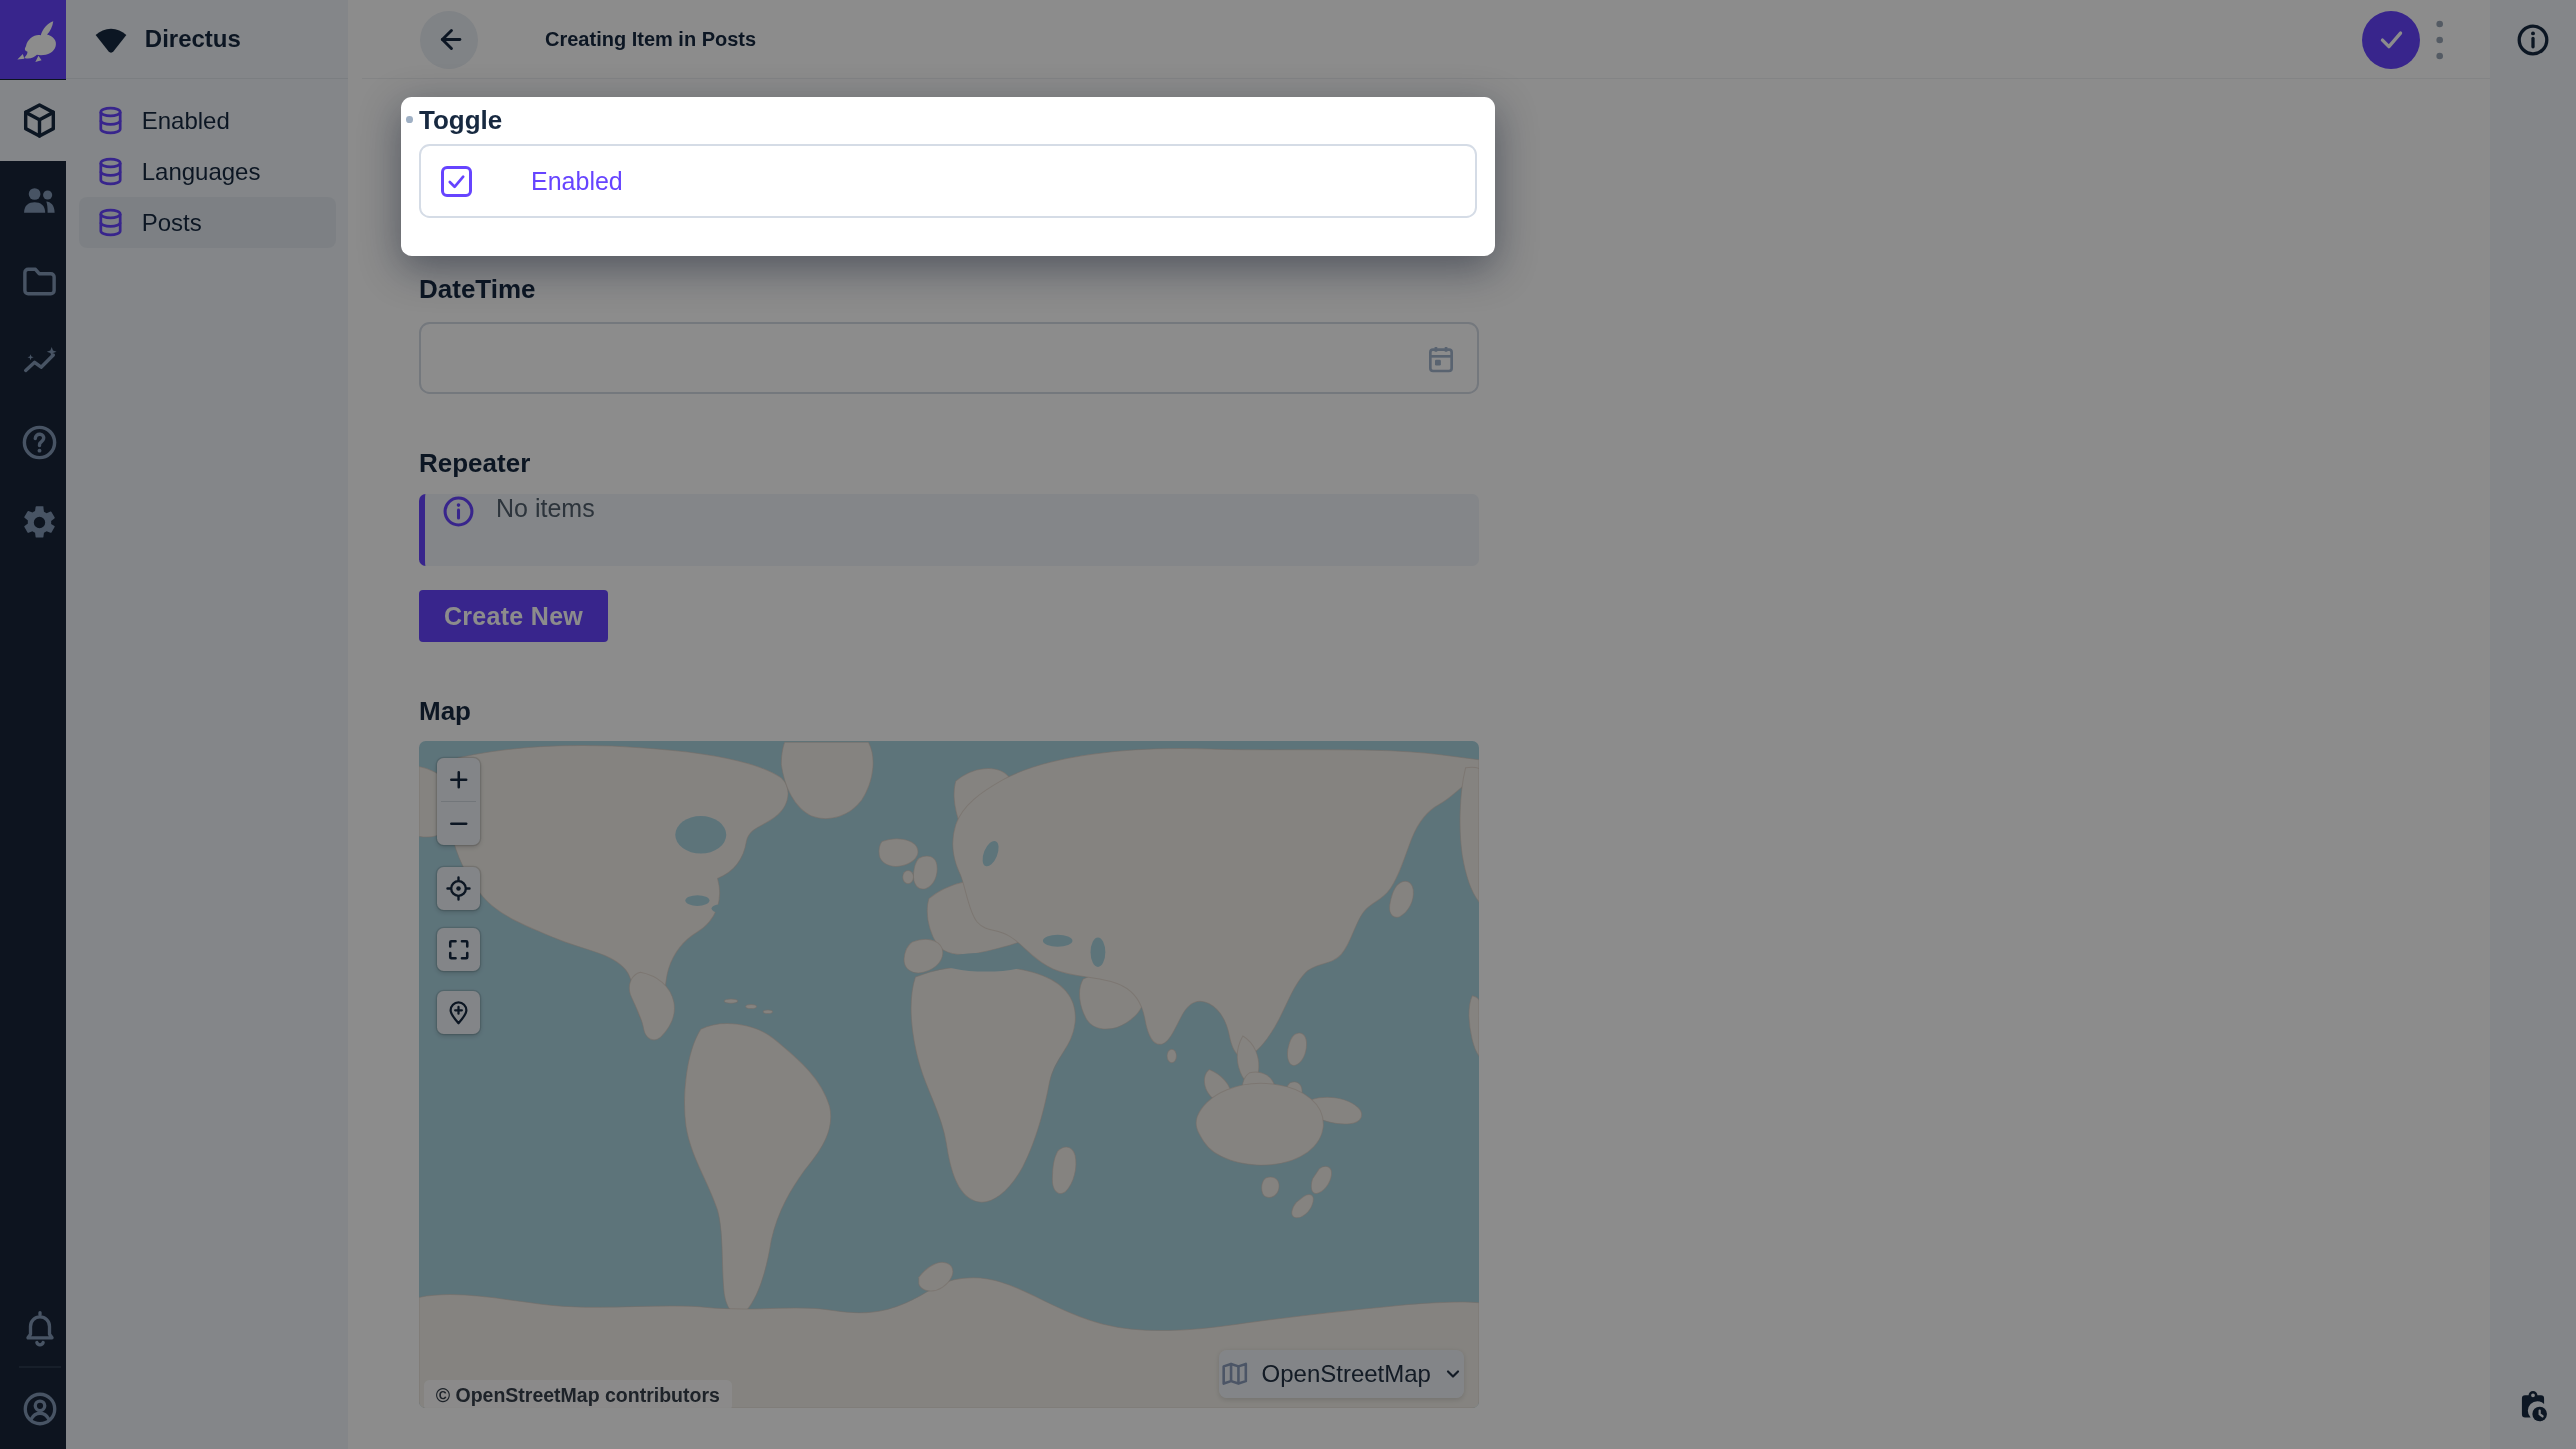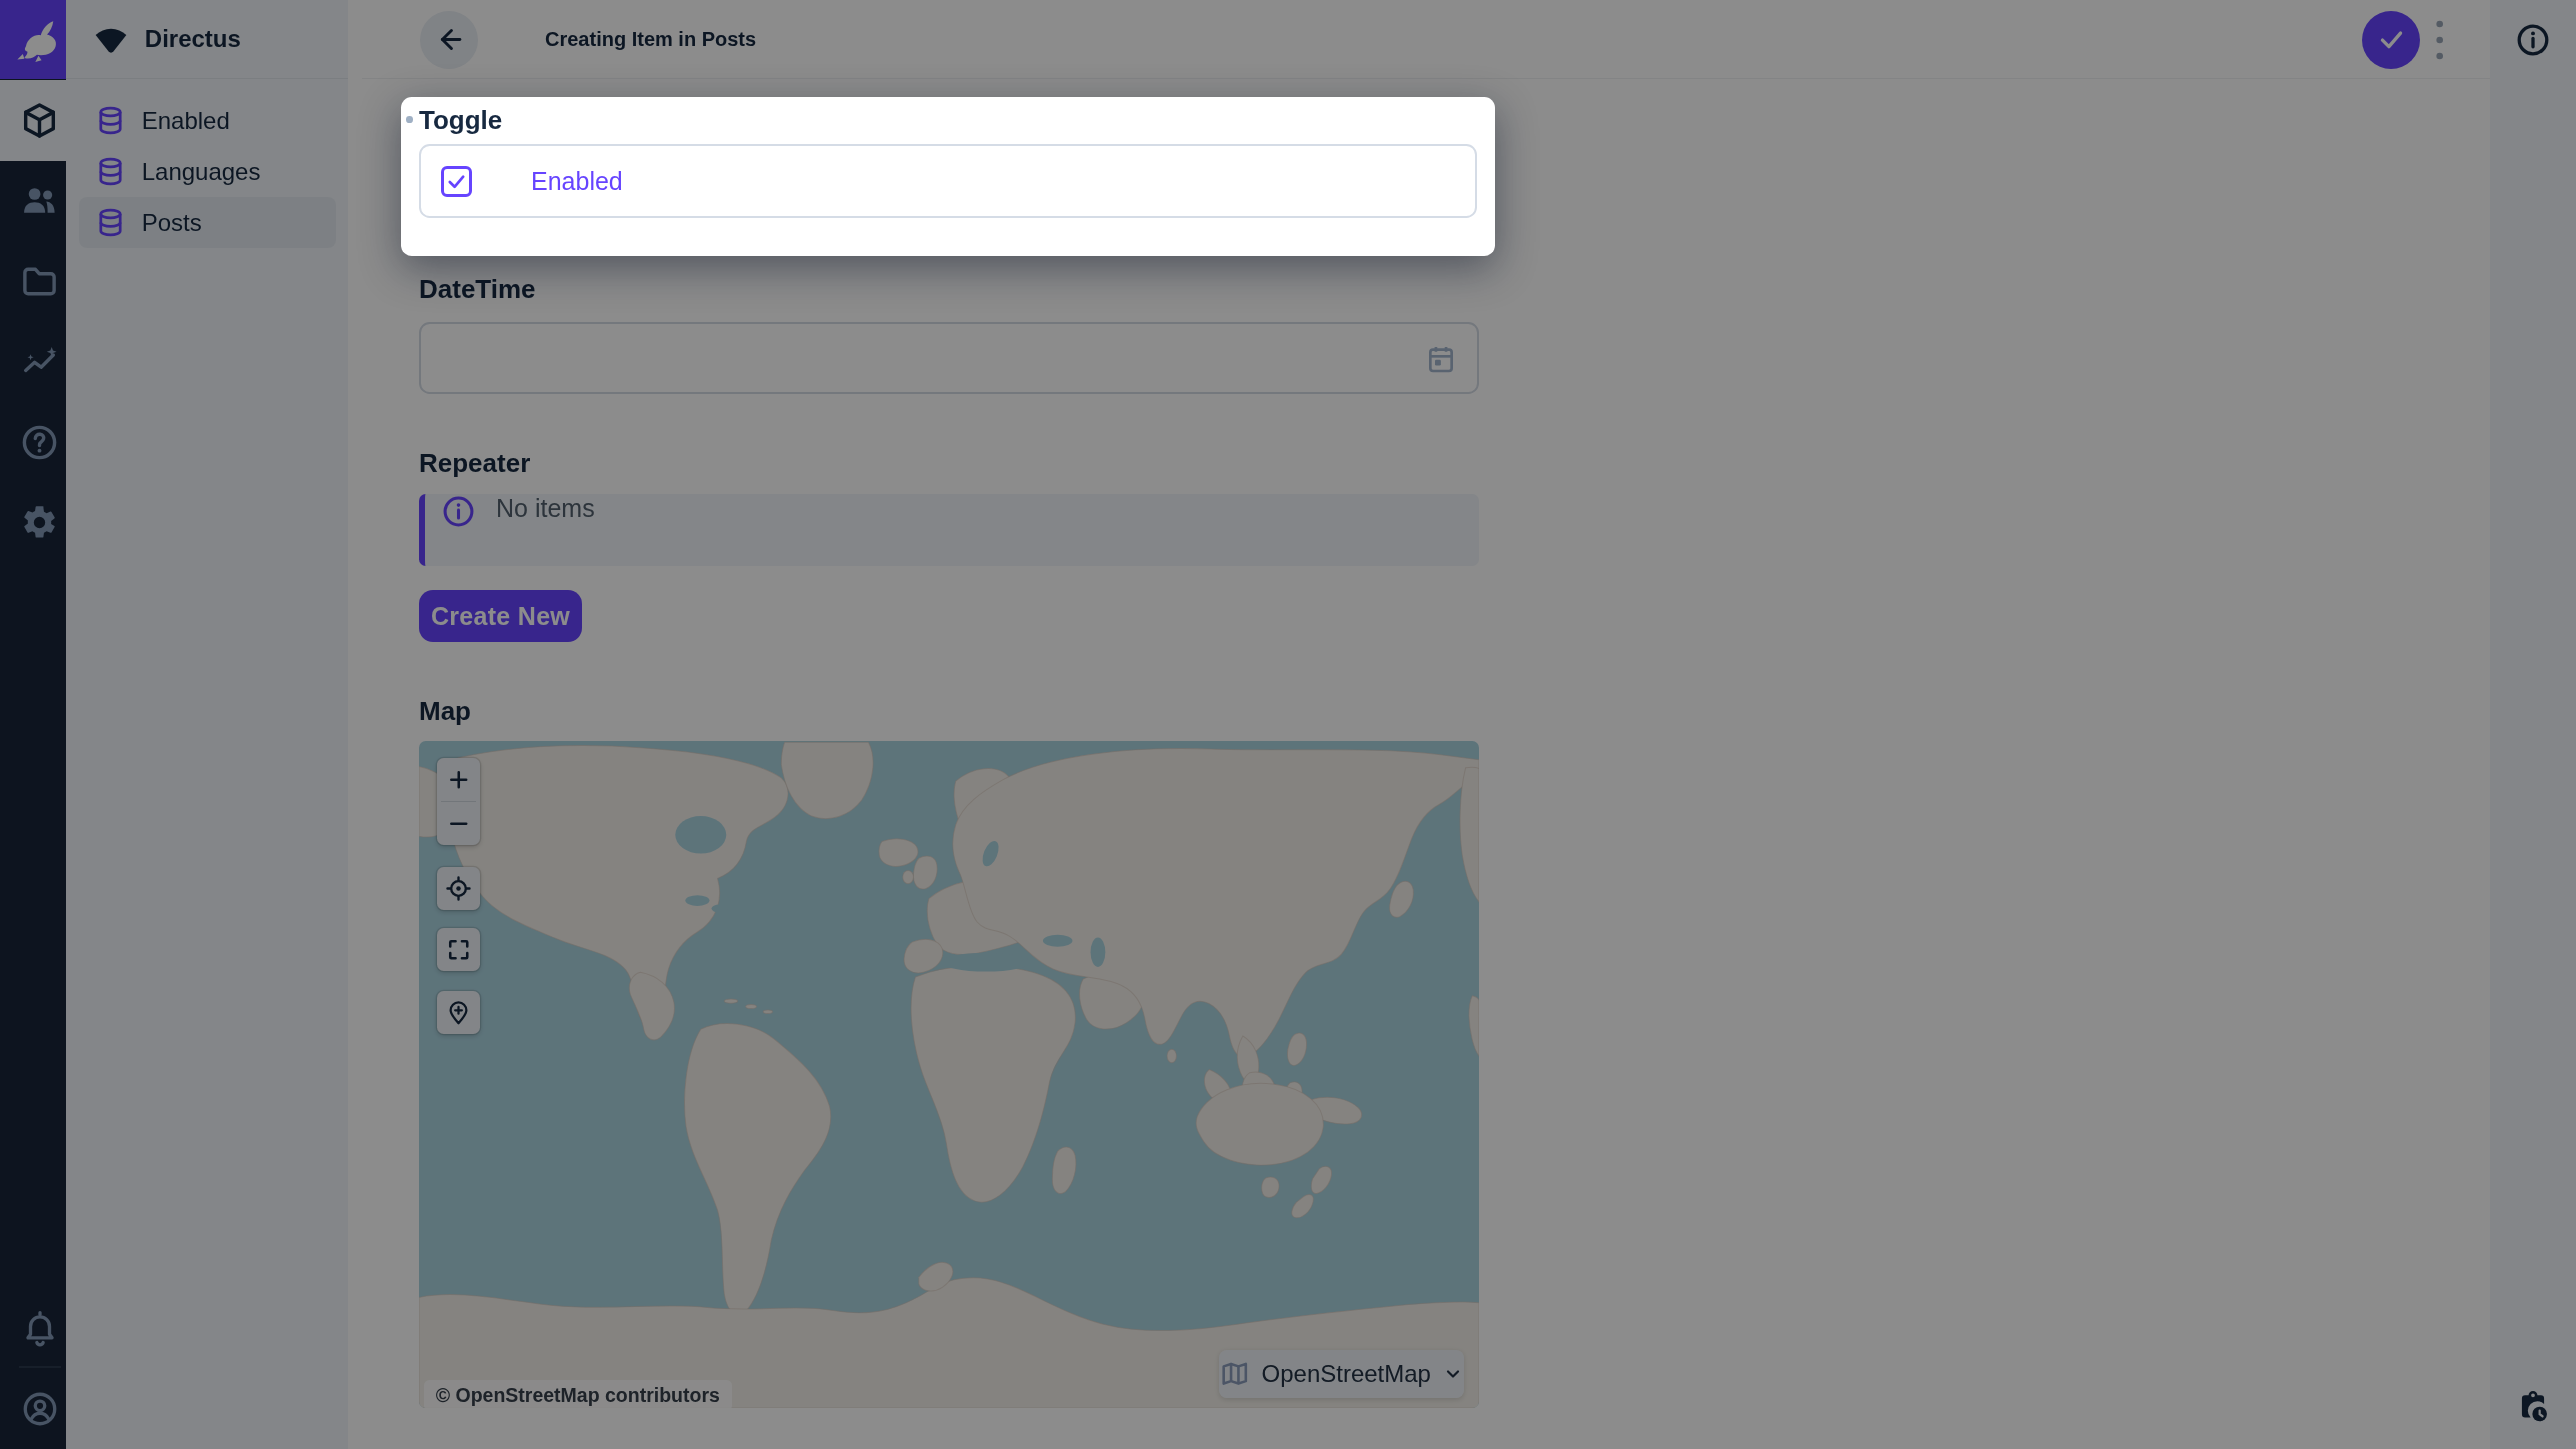--- a/index.html
+++ b/index.html
@@ -36,21 +36,21 @@
   .info-btn{position:absolute;left:25px;top:21.5px;width:36px;height:36px;color:var(--c-navy,#172940);}
   .activity-btn{position:absolute;left:24px;top:1389px;width:38px;height:38px;color:var(--c-navy,#172940);}
 
   
   .field-label{position:absolute;font-size:26px;font-weight:700;color:var(--c-navy,#172940);}
   .text-input{position:absolute;background:#fff;border:2px solid var(--c-border,#d3dae4);border-radius:10.7px;}
   .cal-icon{position:absolute;right:20px;top:19px;color:var(--c-subdued,#a2b5cd);}
   .notice{position:absolute;left:419px;top:494px;width:1060px;height:72px;background:var(--c-sidebar-bg,#f0f4f9);border-left:6.7px solid var(--c-purple,#6644ff);border-radius:6.7px;display:flex;}
   .notice .ni{margin-left:16px;color:var(--c-purple,#6644ff);}
   .notice .nt{margin-left:20px;font-size:25px;color:var(--c-muted-text,#52606d);}
-  .create-btn{position:absolute;left:419px;top:590px;width:163px;height:52px;border-radius:14px;background:var(--c-purple,#6644ff);color:#fff;font-size:25px;font-weight:600;display:flex;align-items:center;justify-content:center;letter-spacing:0.3px;}
+  .create-btn{position:absolute;left:419px;top:590px;width:189px;height:52px;border-radius:4px;background:var(--c-purple,#6644ff);color:#fff;font-size:25px;font-weight:600;display:flex;align-items:center;justify-content:center;letter-spacing:0.3px;}
 
   
   .map-box{position:absolute;left:419px;top:741px;width:1060px;height:667px;border-radius:6.7px;background:var(--c-sea,#aad3df);overflow:hidden;}
   .map-box svg.world{position:absolute;left:0;top:0;width:100%;height:100%;}
   .map-ctl{position:absolute;width:43px;height:43px;background:var(--c-control-bg,#eef2f7);border-radius:6.7px;display:flex;align-items:center;justify-content:center;color:var(--c-navy,#172940);box-shadow:0 0 0 1.3px rgba(0,0,0,0.10),0 2px 5.4px rgba(0,0,0,0.18);}
   .zoom-group{position:absolute;left:18px;top:17px;width:43px;background:var(--c-control-bg,#eef2f7);border-radius:6.7px;box-shadow:0 0 0 1.3px rgba(0,0,0,0.10),0 2px 5.4px rgba(0,0,0,0.18);}
   .zoom-group .half{width:43px;height:43px;display:flex;align-items:center;justify-content:center;color:var(--c-navy,#172940);}
   .zoom-group .sep{height:1.3px;background:#d0d7de;margin:0 4px;}
   .attribution{position:absolute;left:4.7px;top:639px;height:31px;padding:0 12px;background:rgba(255,255,255,0.8);border-radius:5.4px;display:flex;align-items:center;font-size:19.5px;color:#37404c;white-space:nowrap;font-weight:bold;}
   .layer-pill{position:absolute;left:800px;top:609px;width:245px;height:48px;background:rgba(238,243,248,0.92);border-radius:8px;display:flex;align-items:center;justify-content:center;gap:12px;box-shadow:0 1.3px 5.4px rgba(0,0,0,0.12);}

